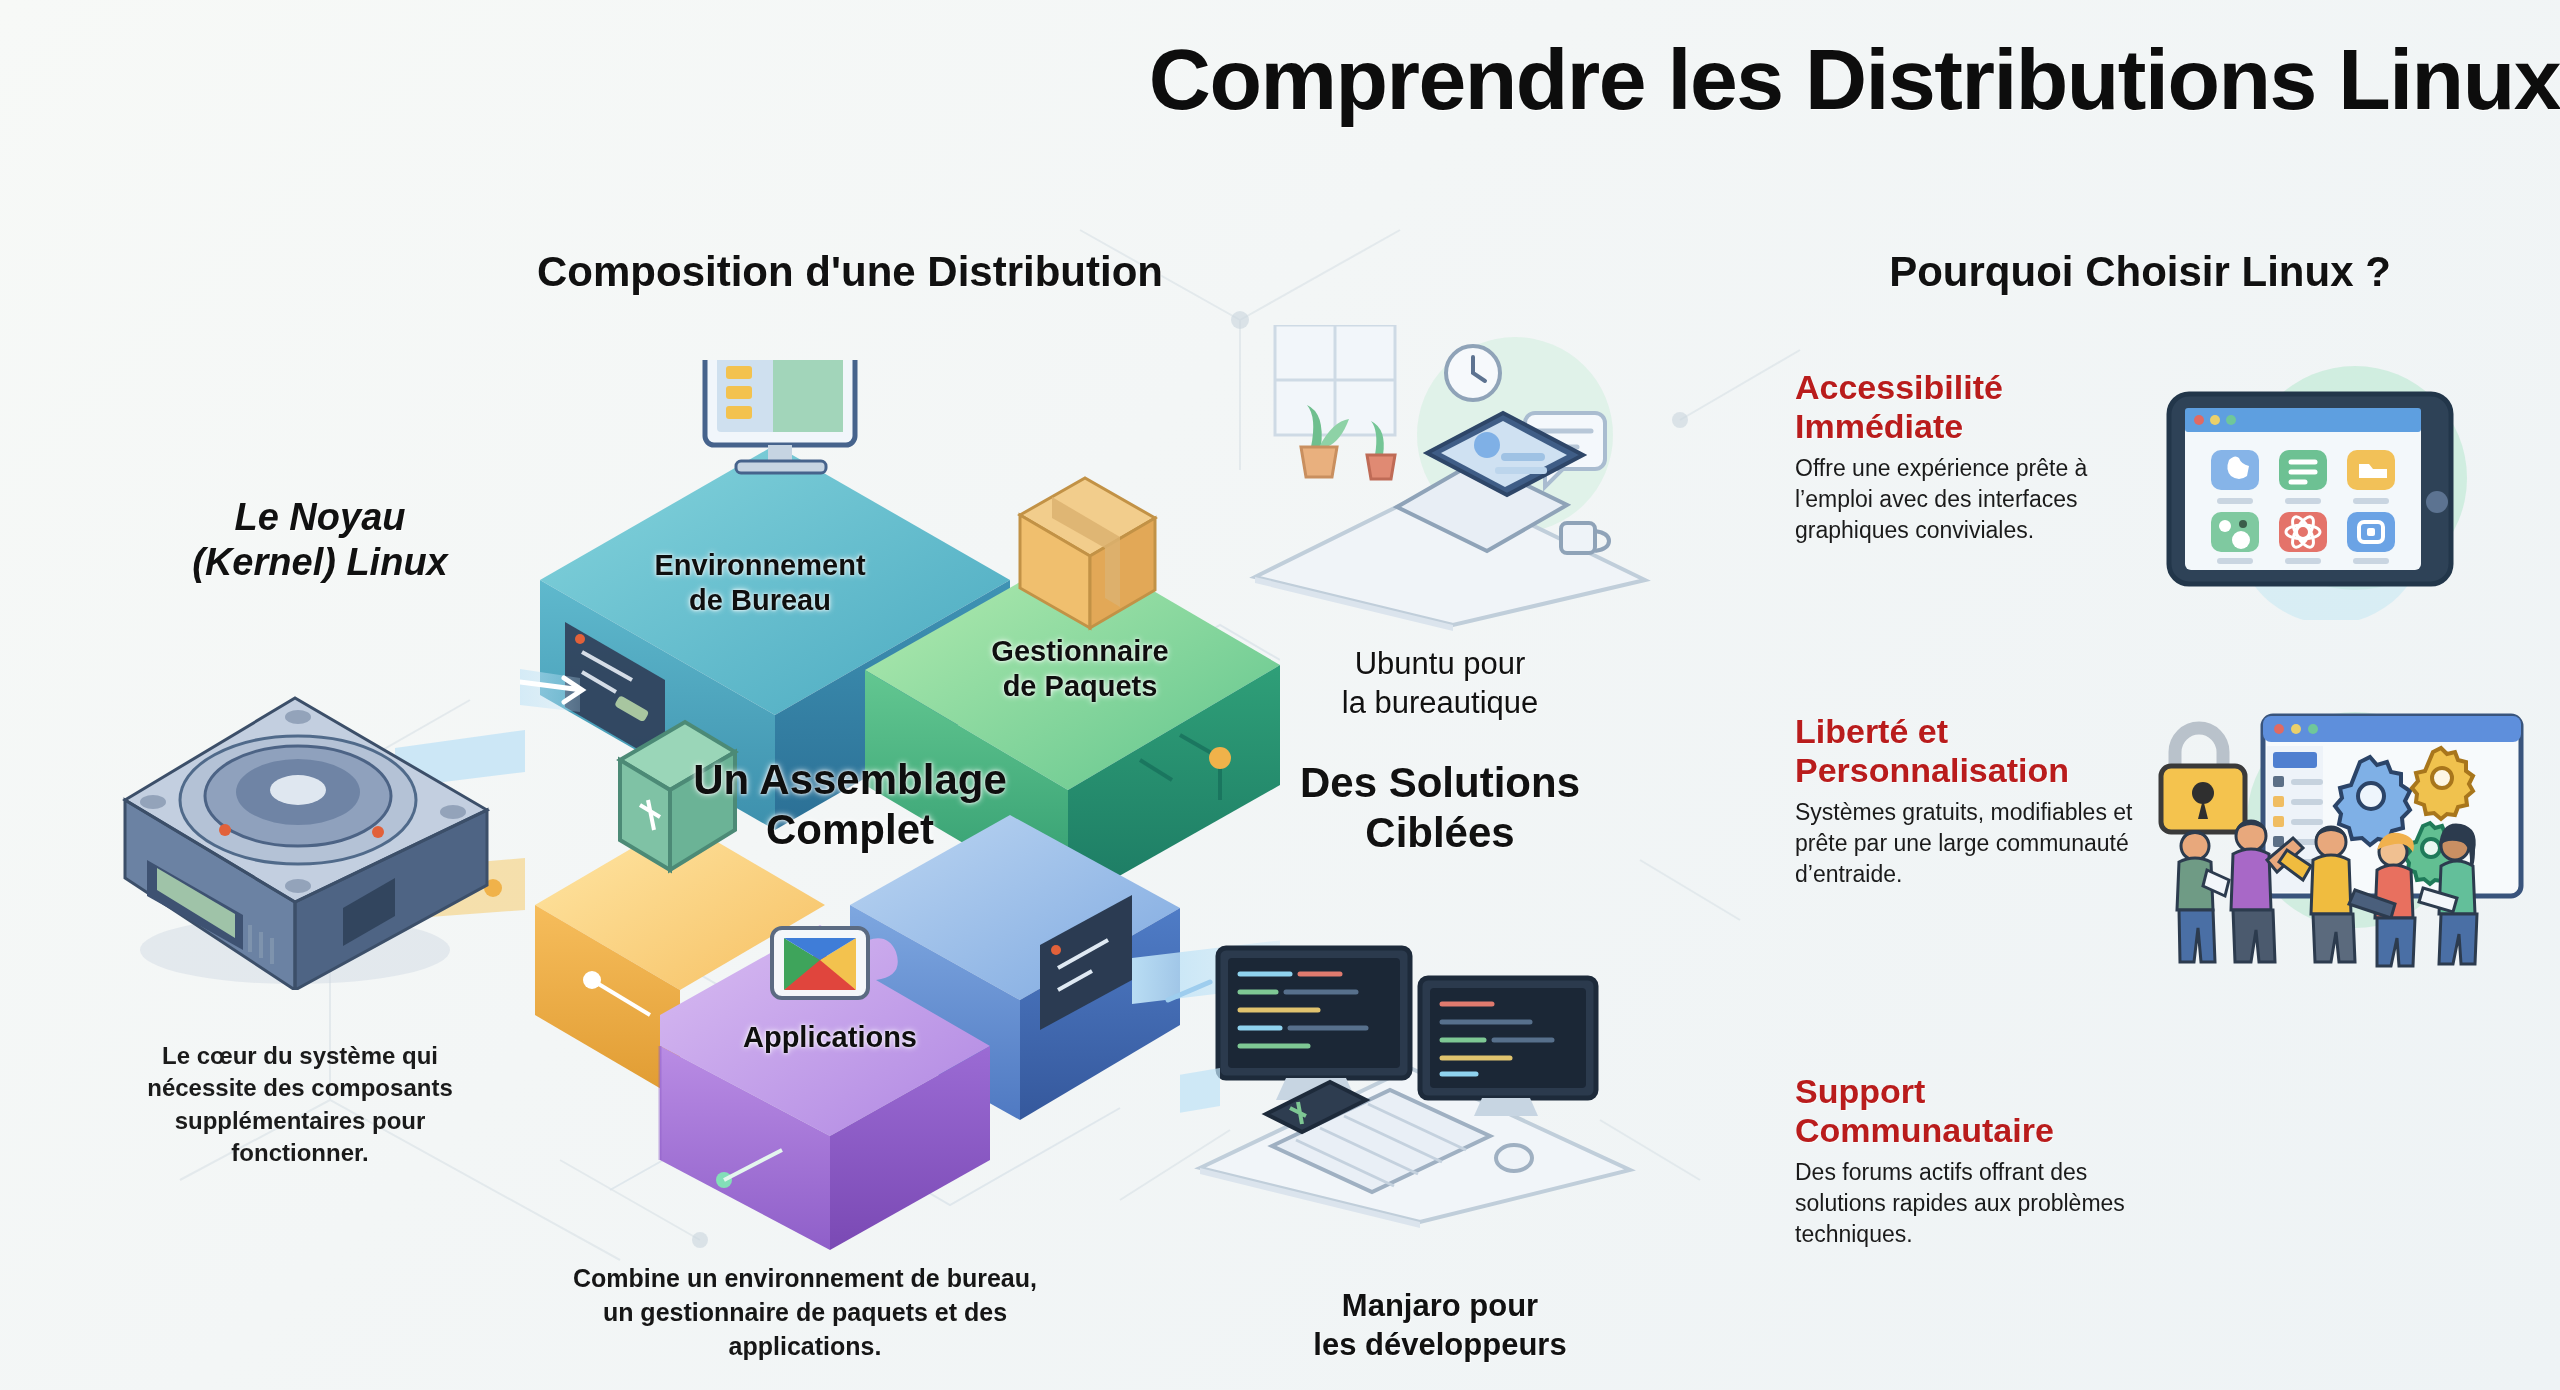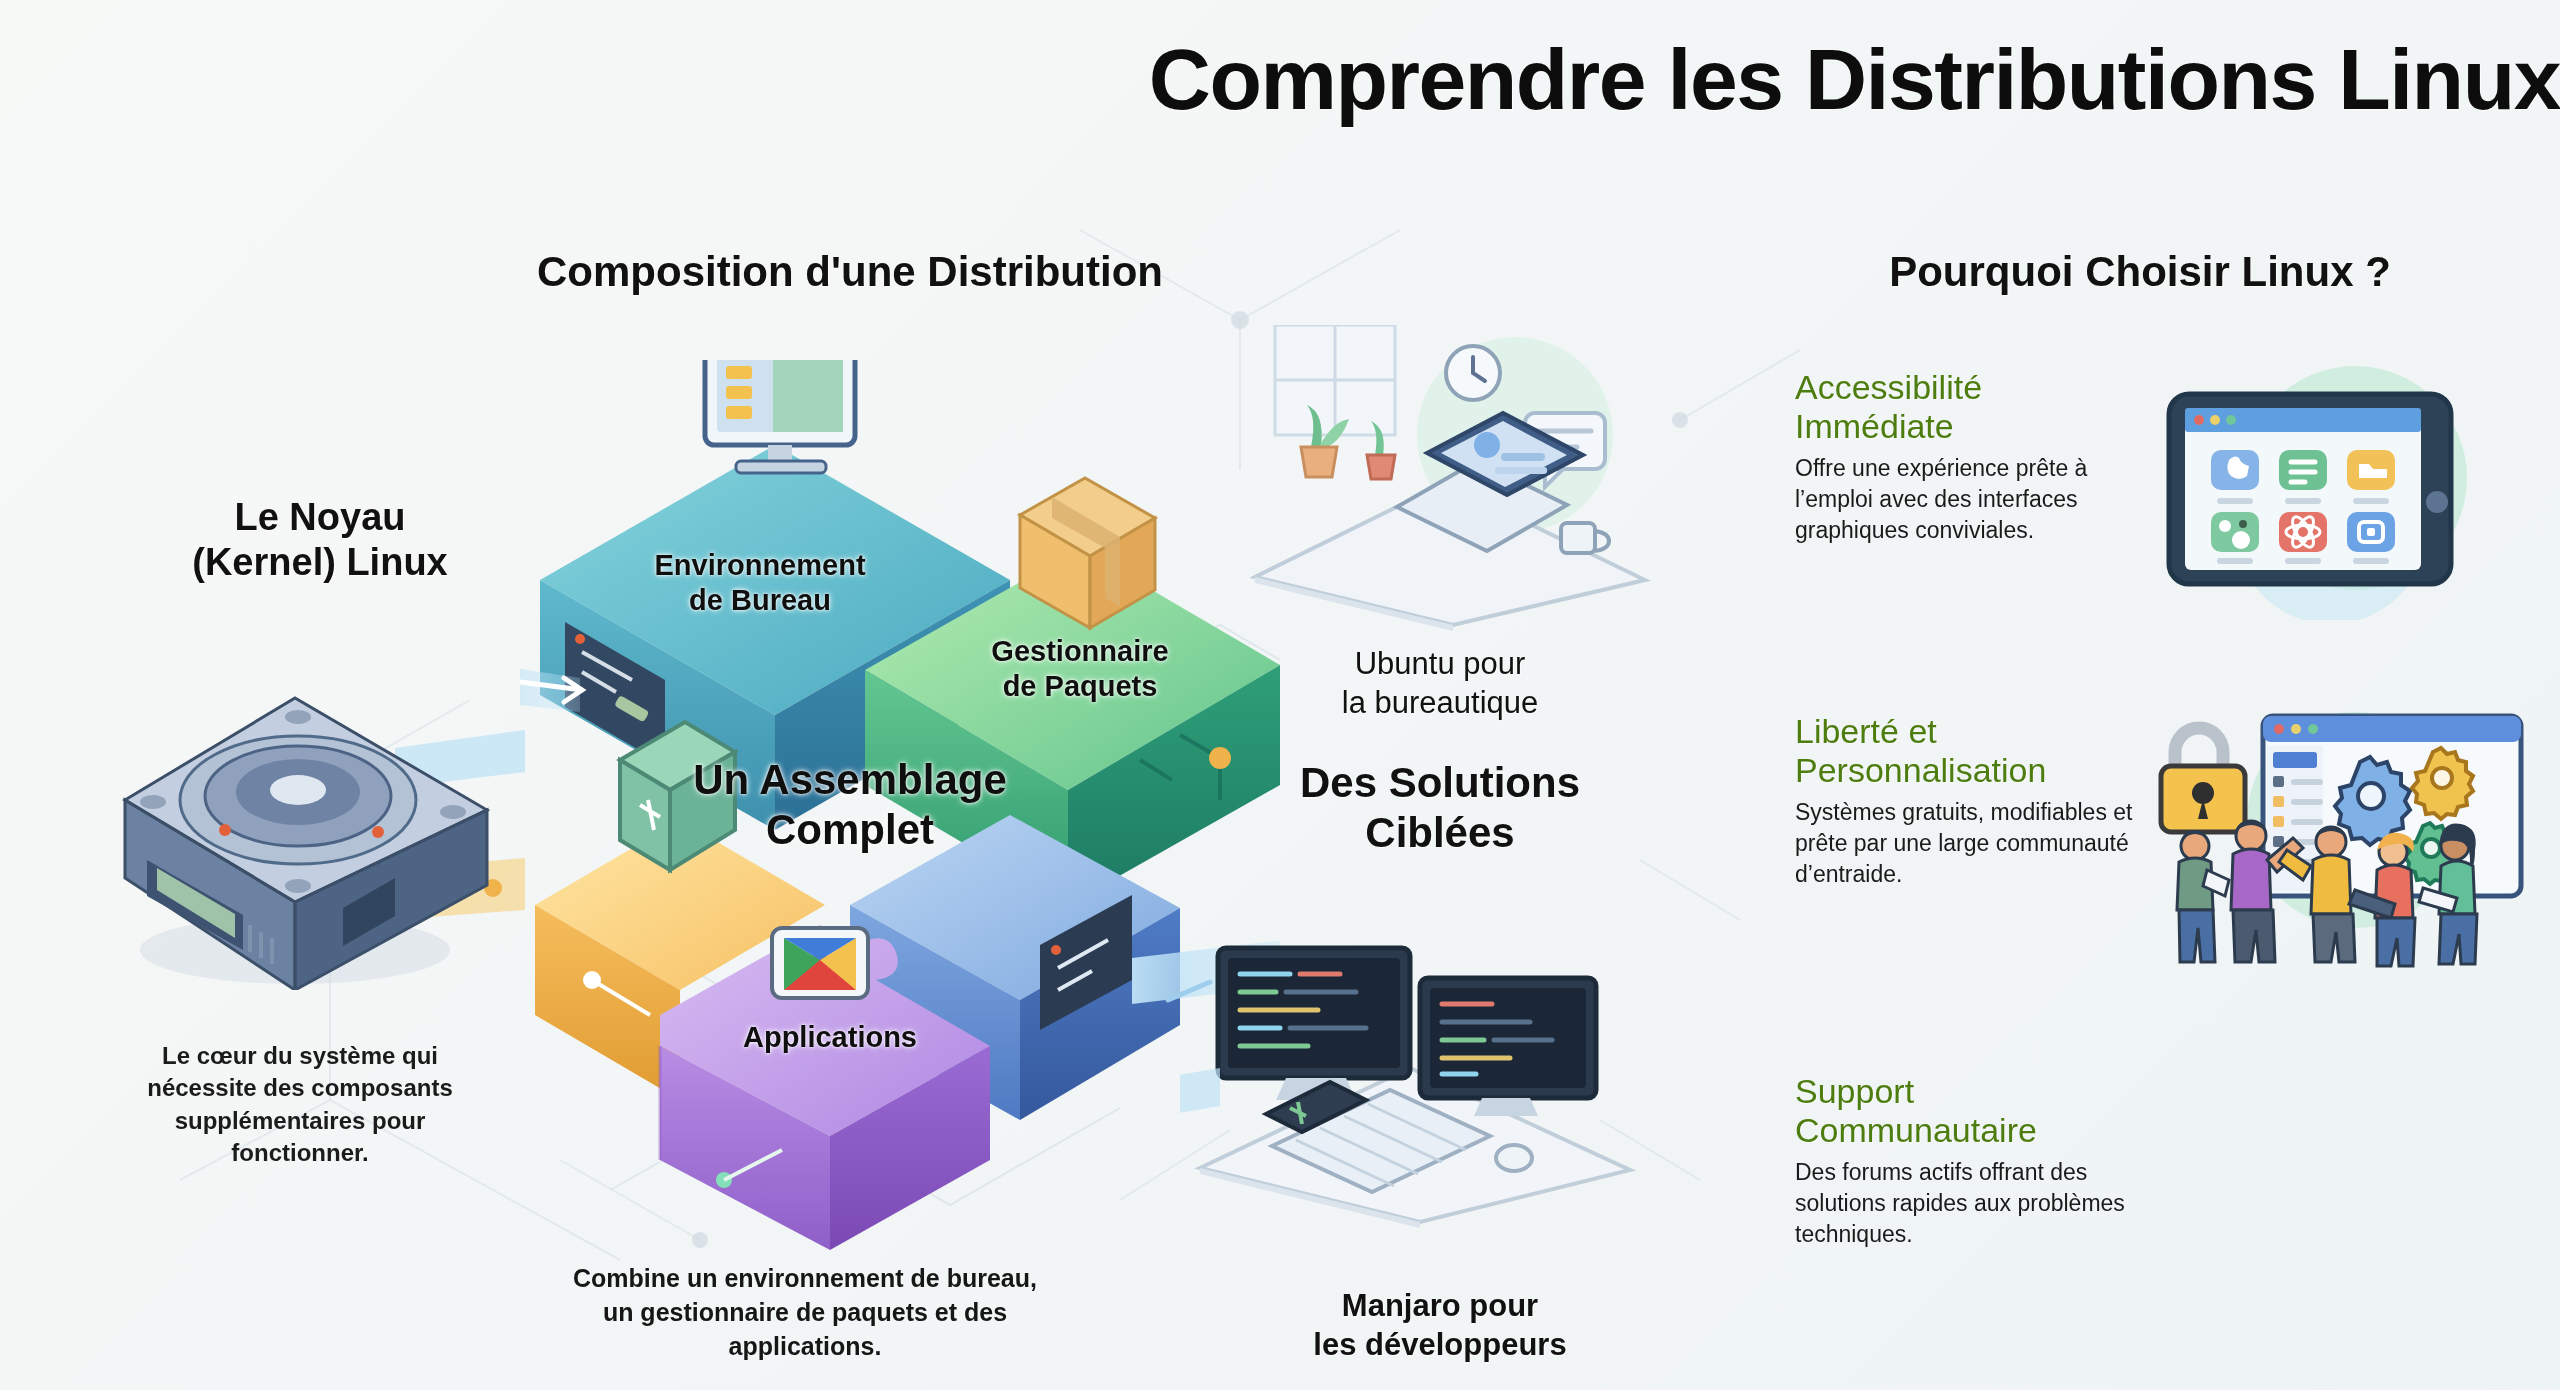--- a/index.html
+++ b/index.html
@@ -35,21 +35,21 @@
     color: #111;
     text-shadow: 1px 1px 0 rgba(255,255,255,.7);
   }
   #head-left  { top: 248px; left: 440px; width: 820px; text-align: center; }
   #head-right { top: 248px; left: 1790px; width: 700px; text-align: center; }
 
   
   #kernel-title {
     position: absolute; top: 495px; left: 110px; width: 420px;
     text-align: center; font-size: 38px; font-weight: 700; line-height: 1.18;
-    color: #111; text-shadow: 1px 1px 0 rgba(255,255,255,.7);
+    color: #111; text-shadow: 1px 1px 0 rgba(255,255,255,.7); font-style: italic;
   }
   #kernel-caption {
     position: absolute; top: 1040px; left: 110px; width: 380px;
     text-align: center; font-size: 24px; line-height: 1.35; font-weight: 600;
     color: #1b1b1b;
   }
   #kernel-illustration { position: absolute; top: 660px; left: 95px; width: 430px; height: 330px; }
 
   
   #assembly { position:absolute; top: 360px; left: 520px; width: 760px; height: 930px; }
@@ -88,21 +88,21 @@
     position:absolute; top: 1258px; left: 1230px; width: 420px;
     text-align:center; font-size: 31px; font-weight:700; line-height:1.25; color:#111;
     text-shadow: 1px 1px 0 rgba(255,255,255,.7);
     margin-top: 29px;
   }
 
   #ubuntu-scene  { position:absolute; top: 325px; left: 1215px; width: 450px; height: 310px; }
   #manjaro-scene { position:absolute; top: 900px; left: 1180px; width: 460px; height: 330px; }
   .benefit-text { position:absolute; width: 360px; }
   .benefit-title {
-    font-size: 34px; font-weight: 400; line-height: 1.16; color: #4d7c0f; margin-bottom: 6px;
+    font-size: 34px; font-weight: 700; line-height: 1.16; color: #b91c1c; margin-bottom: 6px;
     text-shadow: 1px 1px 0 rgba(255,255,255,.65);
   }
   .benefit-desc { font-size: 23px; line-height: 1.34; color: #1a1a1a; font-weight: 500; }
   .benefit-art { position: absolute; }
 
   #b0-text { top: 368px; left: 1795px; }
   #b0-art  { top: 352px; left: 2155px; width: 372px; height: 268px; }
   #b1-text { top: 712px; left: 1795px; }
   #b1-art  { top: 700px; left: 2155px; width: 372px; height: 268px; }
   #b2-text { top: 1072px; left: 1795px; }

